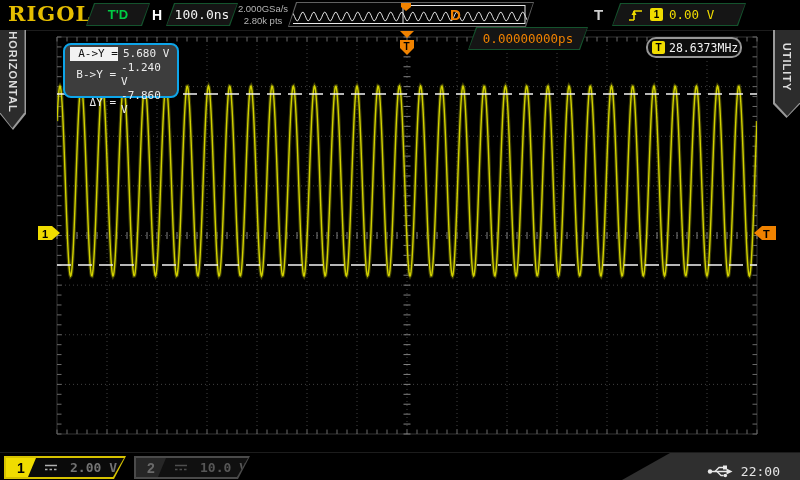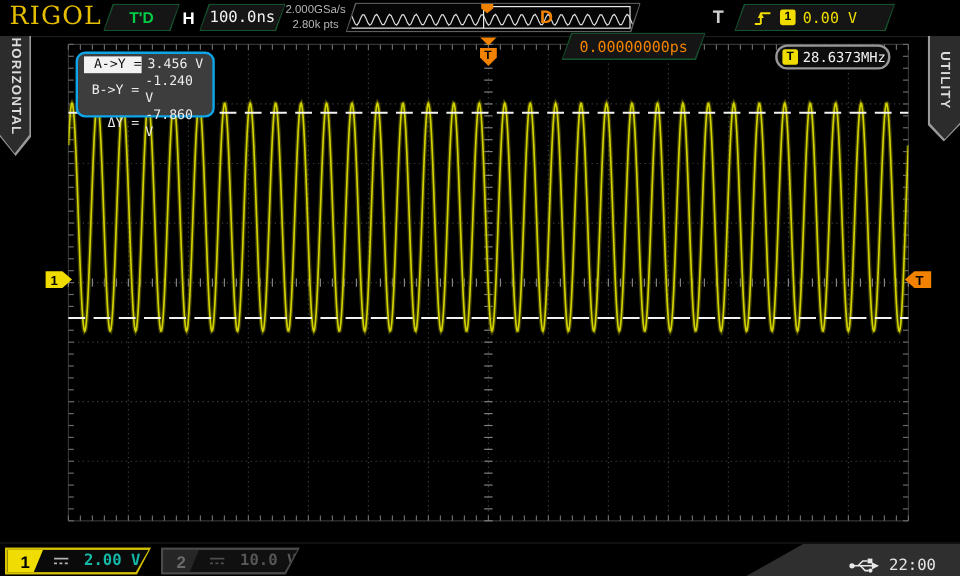--- a/index.html
+++ b/index.html
@@ -1,20 +1,20 @@
 <!DOCTYPE html>
 <html><head>
 <meta charset="utf-8">
 <style>
   html,body{margin:0;padding:0;background:#000;}
   #screen{position:relative;width:800px;height:480px;background:#000;overflow:hidden;
           font-family:"Liberation Sans",sans-serif;-webkit-font-smoothing:none;}
   
   #top-bar{position:absolute;left:0;top:0;width:800px;height:30px;background:#000;border-bottom:1px solid #1c1c1c;}
-  .logo{position:absolute;left:8px;top:1px;font-family:"DejaVu Serif",serif;font-weight:400;
+  .logo{position:absolute;left:8px;top:1px;font-family:"DejaVu Serif",serif;font-weight:700;
         font-size:21px;letter-spacing:1px;color:#e6be00;}
   .pgram{position:absolute;clip-path:polygon(8px 0,100% 0,calc(100% - 8px) 100%,0 100%);background:#14532d;}
   .pgram-in{position:absolute;inset:1px;clip-path:polygon(8px 0,100% 0,calc(100% - 8px) 100%,0 100%);
             background:#151515;display:flex;align-items:center;justify-content:center;}
   .mono{font-family:"DejaVu Sans Mono",monospace;}
   .baretext{position:absolute;font-weight:bold;}
   
   .side-tab{position:absolute;background:#9a9a9a;}
   .side-tab .tab-in{position:absolute;inset:0;background:#2c2c2c;}
   .tab-shape{clip-path:polygon(0 0,100% 0,100% 84%,50% 100%,0 84%);}
@@ -502,21 +502,21 @@
     <span class="vtext" style="top:42px;transform:translate(-50%,-50%) rotate(90deg);">HORIZONTAL</span>
   </div>
   <div class="side-tab tab-shape" style="left:773px;top:30px;width:27px;height:88px;">
     <div class="tab-in tab-shape" style="left:1.5px;bottom:2px;"></div>
     <span class="vtext" style="top:37px;transform:translate(-50%,-50%) rotate(90deg);">UTILITY</span>
   </div>
 
   <div id="cursor-panel">
     <div class="cur-row">
       <span class="cur-label sel">A-&gt;Y =</span>
-      <span class="cur-val">3.456 V</span>
+      <span class="cur-val">5.680 V</span>
     </div>
     <div class="cur-row">
       <span class="cur-label">B-&gt;Y =</span>
       <span class="cur-val">-1.240 V</span>
     </div>
     <div class="cur-row">
       <span class="cur-label">ΔY =</span>
       <span class="cur-val">-7.860 V</span>
     </div>
   </div>
@@ -528,21 +528,21 @@
 
   <div id="bottom-bar">
 
     <div class="ch-block" style="left:4px;width:122px;background:#d6c200;">
       <div class="ch-in" style="background:#0a0a0a;">
         <div class="ch-id" style="background:#f0dc00;color:#000;">1</div>
         <svg width="16" height="11" style="margin-left:8px;">
           <path d="M1,3.5 H13" stroke="#b0b0b0" stroke-width="1.4"></path>
           <path d="M1,7.5 H13" stroke="#b0b0b0" stroke-width="1.4" stroke-dasharray="2.5 2"></path>
         </svg>
-        <span class="ch-scale" style="color:#14b8a6;">2.00 V</span>
+        <span class="ch-scale" style="color:#737373;">2.00 V</span>
       </div>
     </div>
 
     <div class="ch-block" style="left:134px;width:116px;background:#4a4a4a;">
       <div class="ch-in" style="background:#101010;">
         <div class="ch-id" style="background:#262626;color:#6a6a6a;">2</div>
         <svg width="16" height="11" style="margin-left:8px;">
           <path d="M1,3.5 H13" stroke="#4e4e4e" stroke-width="1.4"></path>
           <path d="M1,7.5 H13" stroke="#4e4e4e" stroke-width="1.4" stroke-dasharray="2.5 2"></path>
         </svg>

